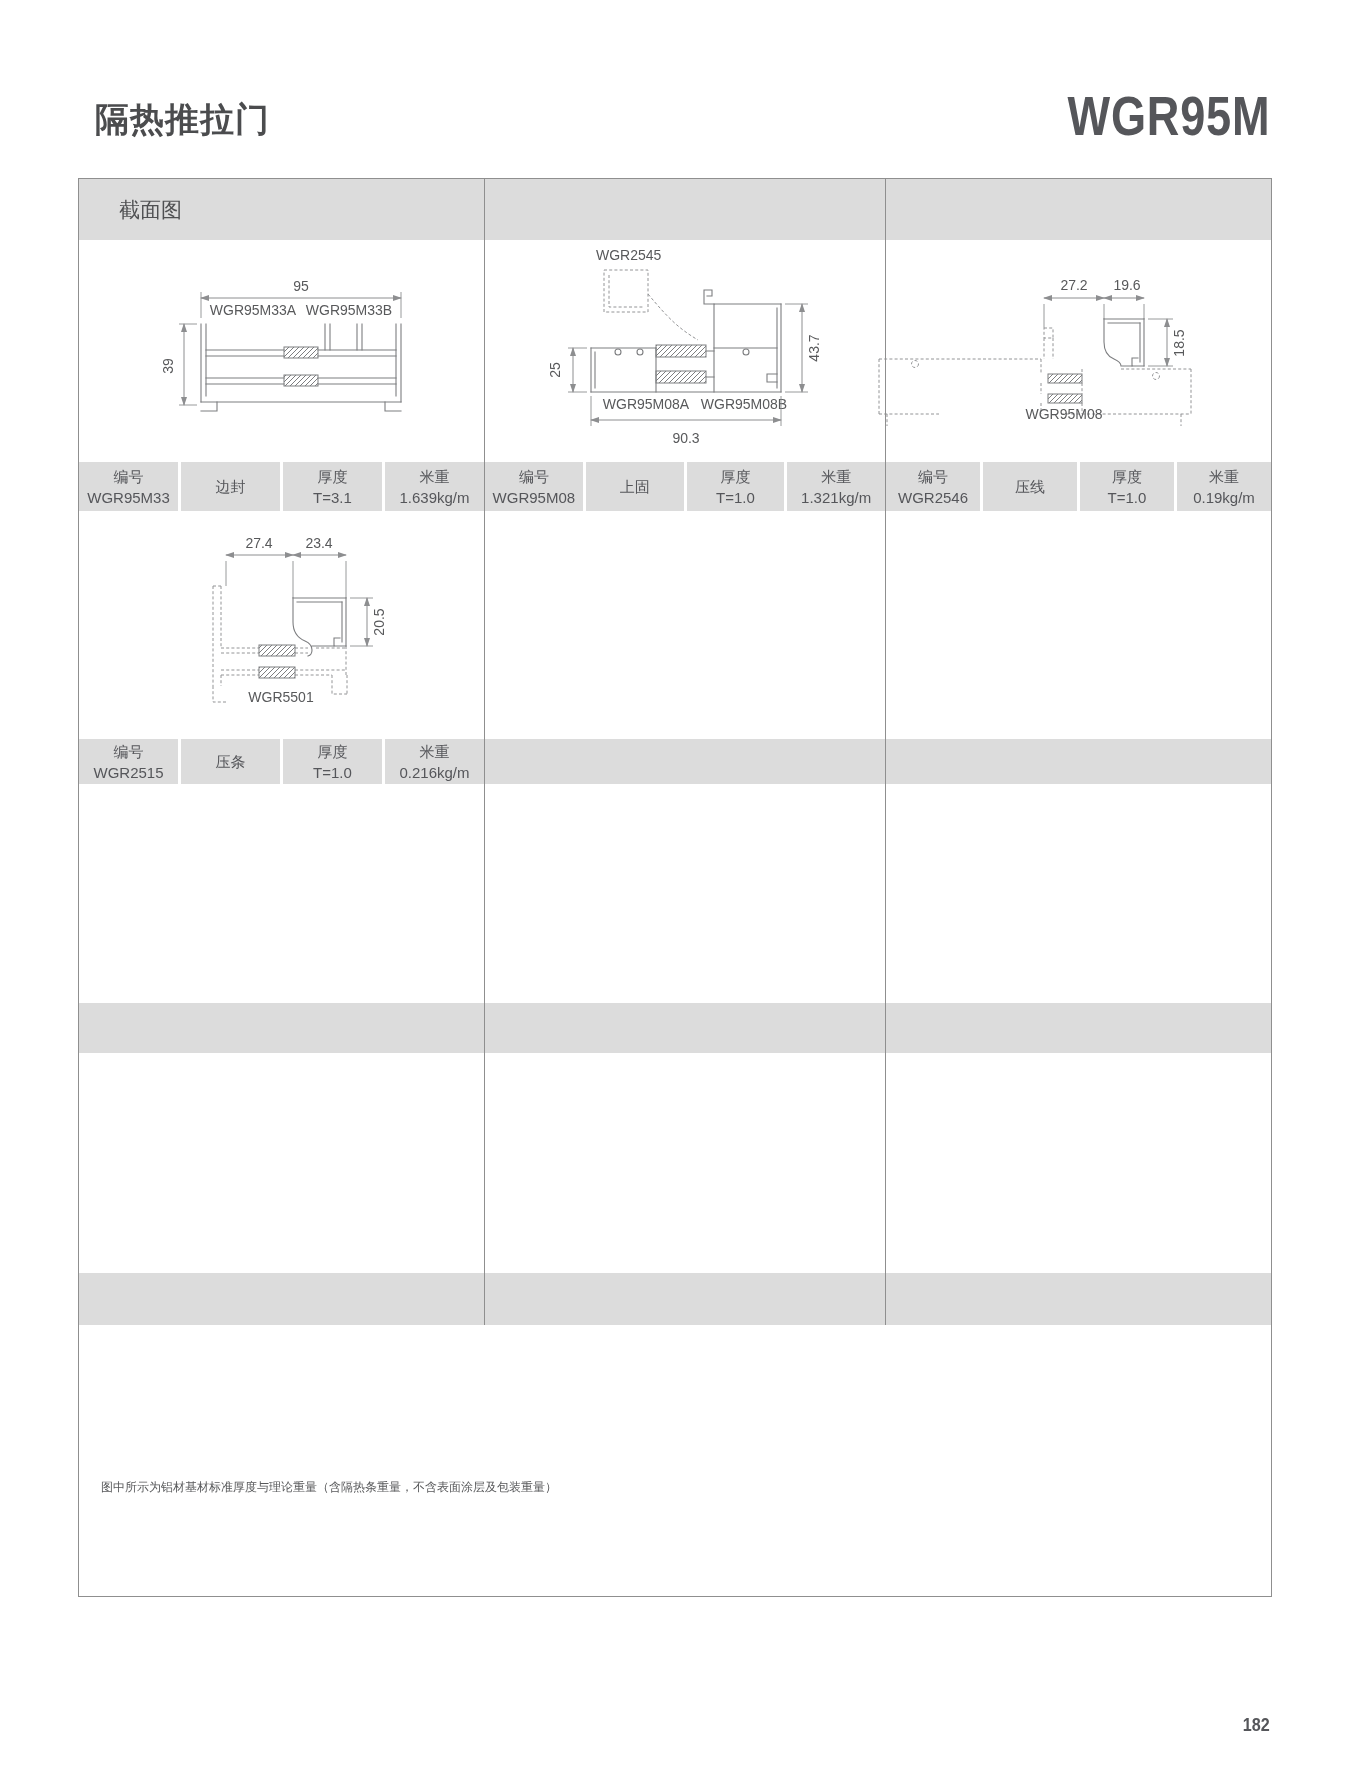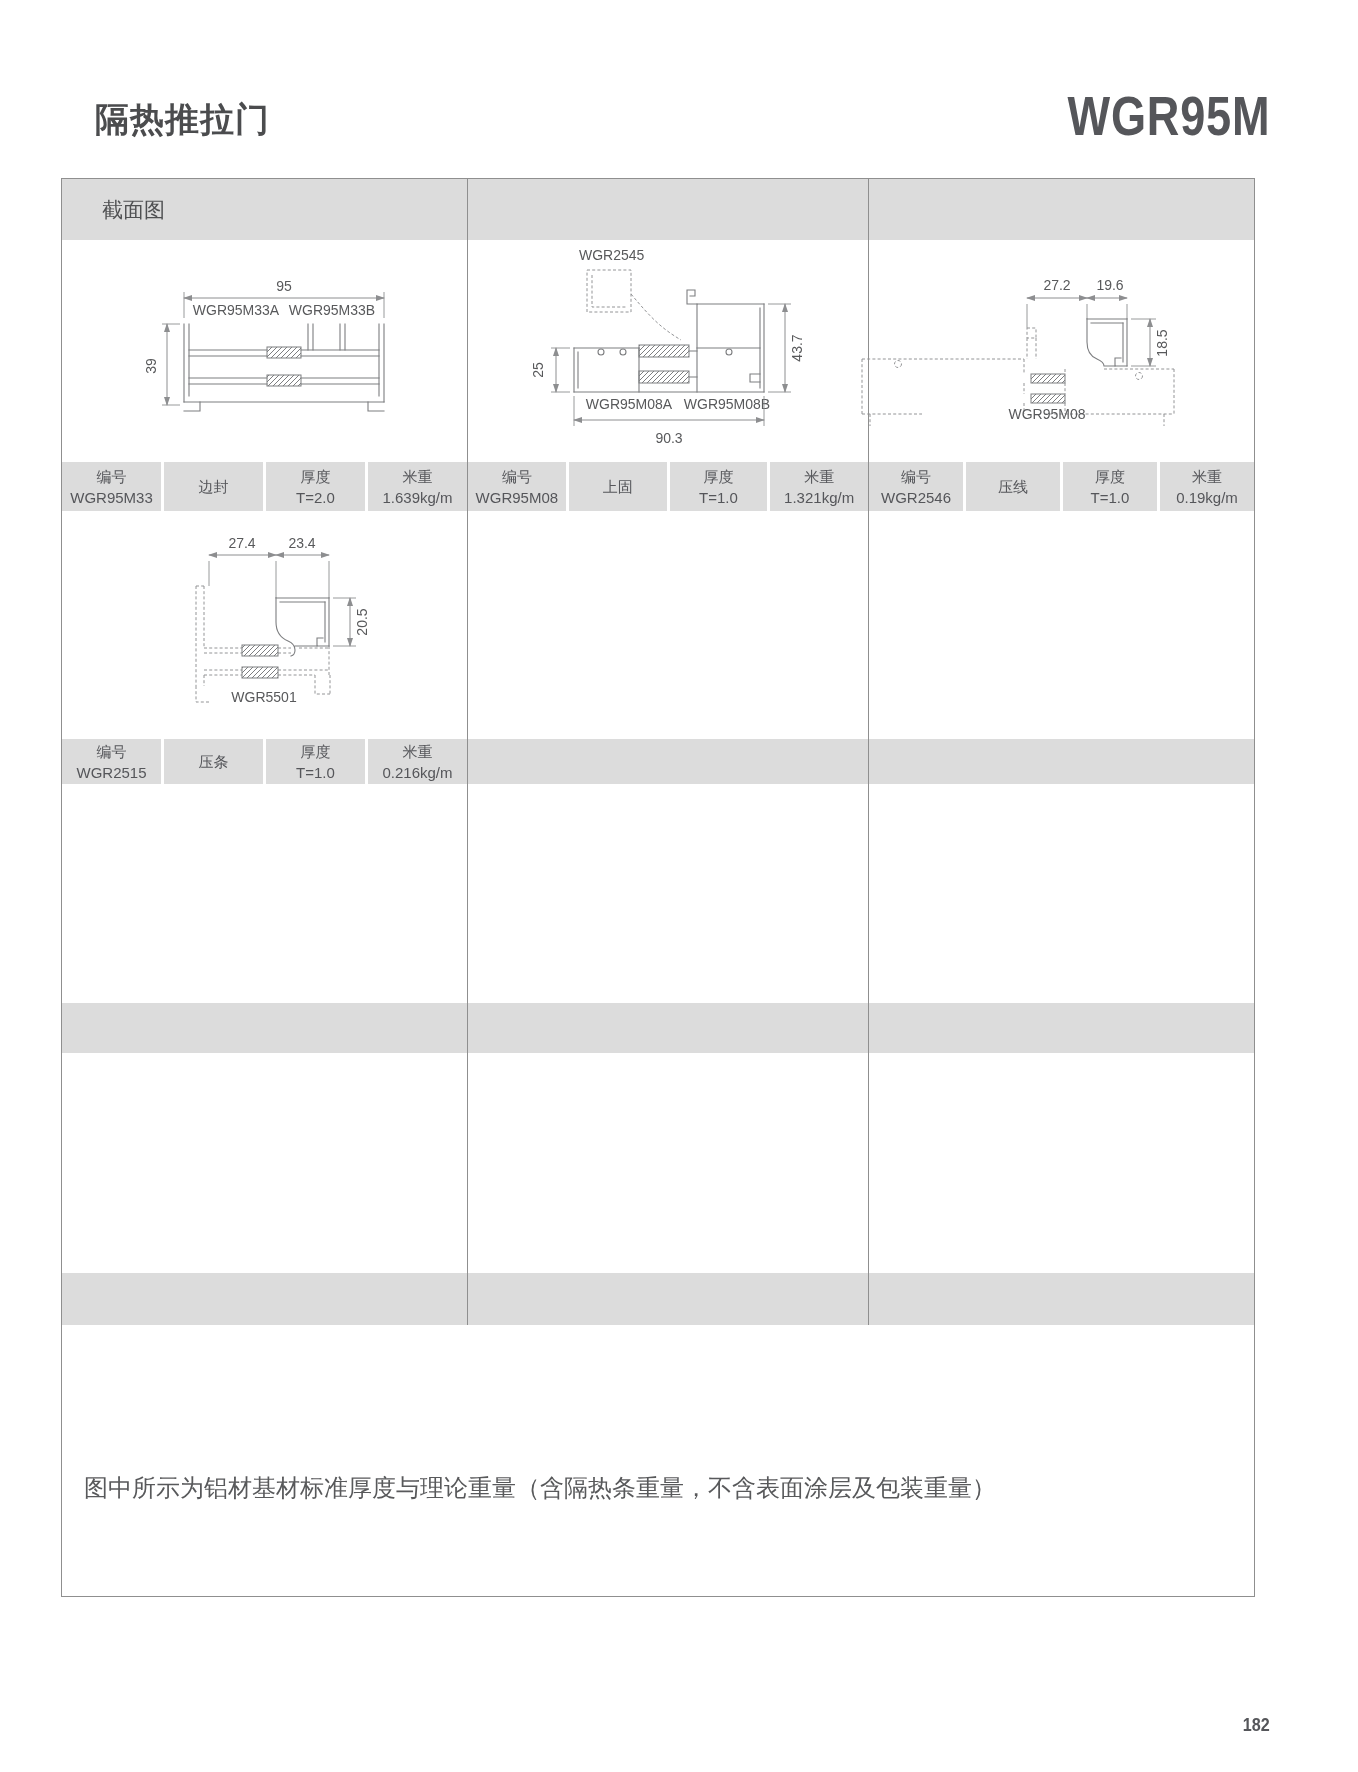--- a/index.html
+++ b/index.html
@@ -3,35 +3,35 @@
 <meta charset="utf-8">
 <style>
   html,body{margin:0;padding:0;background:#ffffff;}
   body{width:1358px;height:1772px;position:relative;font-family:"Liberation Sans",sans-serif;color:#58595b;}
   .page{position:absolute;left:0;top:0;width:1358px;height:1772px;background:#ffffff;overflow:hidden;}
 
   .title-left{position:absolute;left:95px;top:97px;font-size:34px;font-weight:700;color:#4b4c4e;letter-spacing:1px;}
   .title-right{position:absolute;right:88px;top:84px;font-size:55px;font-weight:700;color:#55565a;
                transform:scaleX(.82);transform-origin:right center;letter-spacing:1px;}
 
-  .spec-table{position:absolute;left:61px;top:178px;width:1192px;height:1417px;border:1px solid #8f8f8f;background:#fff;}
+  .spec-table{position:absolute;left:78px;top:178px;width:1192px;height:1417px;border:1px solid #8f8f8f;background:#fff;}
 
   .band{position:absolute;left:0;width:100%;background:#dcdcdc;}
   .header-band{top:0;height:61px;display:flex;align-items:center;}
   .header-band span{margin-left:40px;font-size:21px;color:#4f5052;}
 
   .divider-v{position:absolute;top:0;width:1px;height:1146px;background:#8f8f8f;z-index:5;}
 
   .info-row{position:absolute;left:0;width:100%;z-index:2;}
   .cgroup{position:absolute;top:0;height:100%;display:flex;gap:3px;justify-content:flex-end;}
   .cgroup-solid{position:absolute;top:0;height:100%;background:#dcdcdc;}
   .cell{flex:1;background:#dcdcdc;display:flex;flex-direction:column;align-items:center;justify-content:center;
         font-size:15px;line-height:21px;color:#55565a;text-align:center;}
 
-  .note{position:absolute;left:22px;top:1292px;font-size:24px;line-height:33px;color:#58595b;}
+  .note{position:absolute;left:22px;top:1292px;font-size:12px;line-height:33px;color:#58595b;}
 
   .pageno{position:absolute;right:88px;top:1714px;font-size:19px;font-weight:700;color:#55565a;
           transform:scaleX(.85);transform-origin:right center;}
 
   svg.diag{position:absolute;overflow:visible;}
   .sline{stroke:#7d7e80;fill:none;stroke-width:1.1;stroke-linecap:square;}
   .dline{stroke:#939496;fill:none;stroke-width:1;stroke-dasharray:3 2.2;}
   .dim{stroke:#8d8e90;fill:none;stroke-width:1;}
   .ext{stroke:#8d8e90;fill:none;stroke-width:.9;}
   .dimtxt{fill:#58595b;font-size:14px;font-family:"Liberation Sans",sans-serif;}
@@ -210,21 +210,21 @@
       <div class="cgroup" style="left:0;width:405px;">
         <div class="cell">
           <div>编号</div>
           <div>WGR95M33</div>
         </div>
         <div class="cell">
           <div>边封</div>
         </div>
         <div class="cell">
           <div>厚度</div>
-          <div>T=2.0</div>
+          <div>T=3.1</div>
         </div>
         <div class="cell">
           <div>米重</div>
           <div>1.639kg/m</div>
         </div>
       </div>
       <div class="cgroup" style="left:406px;width:400px;">
         <div class="cell">
           <div>编号</div>
           <div>WGR95M08</div>

